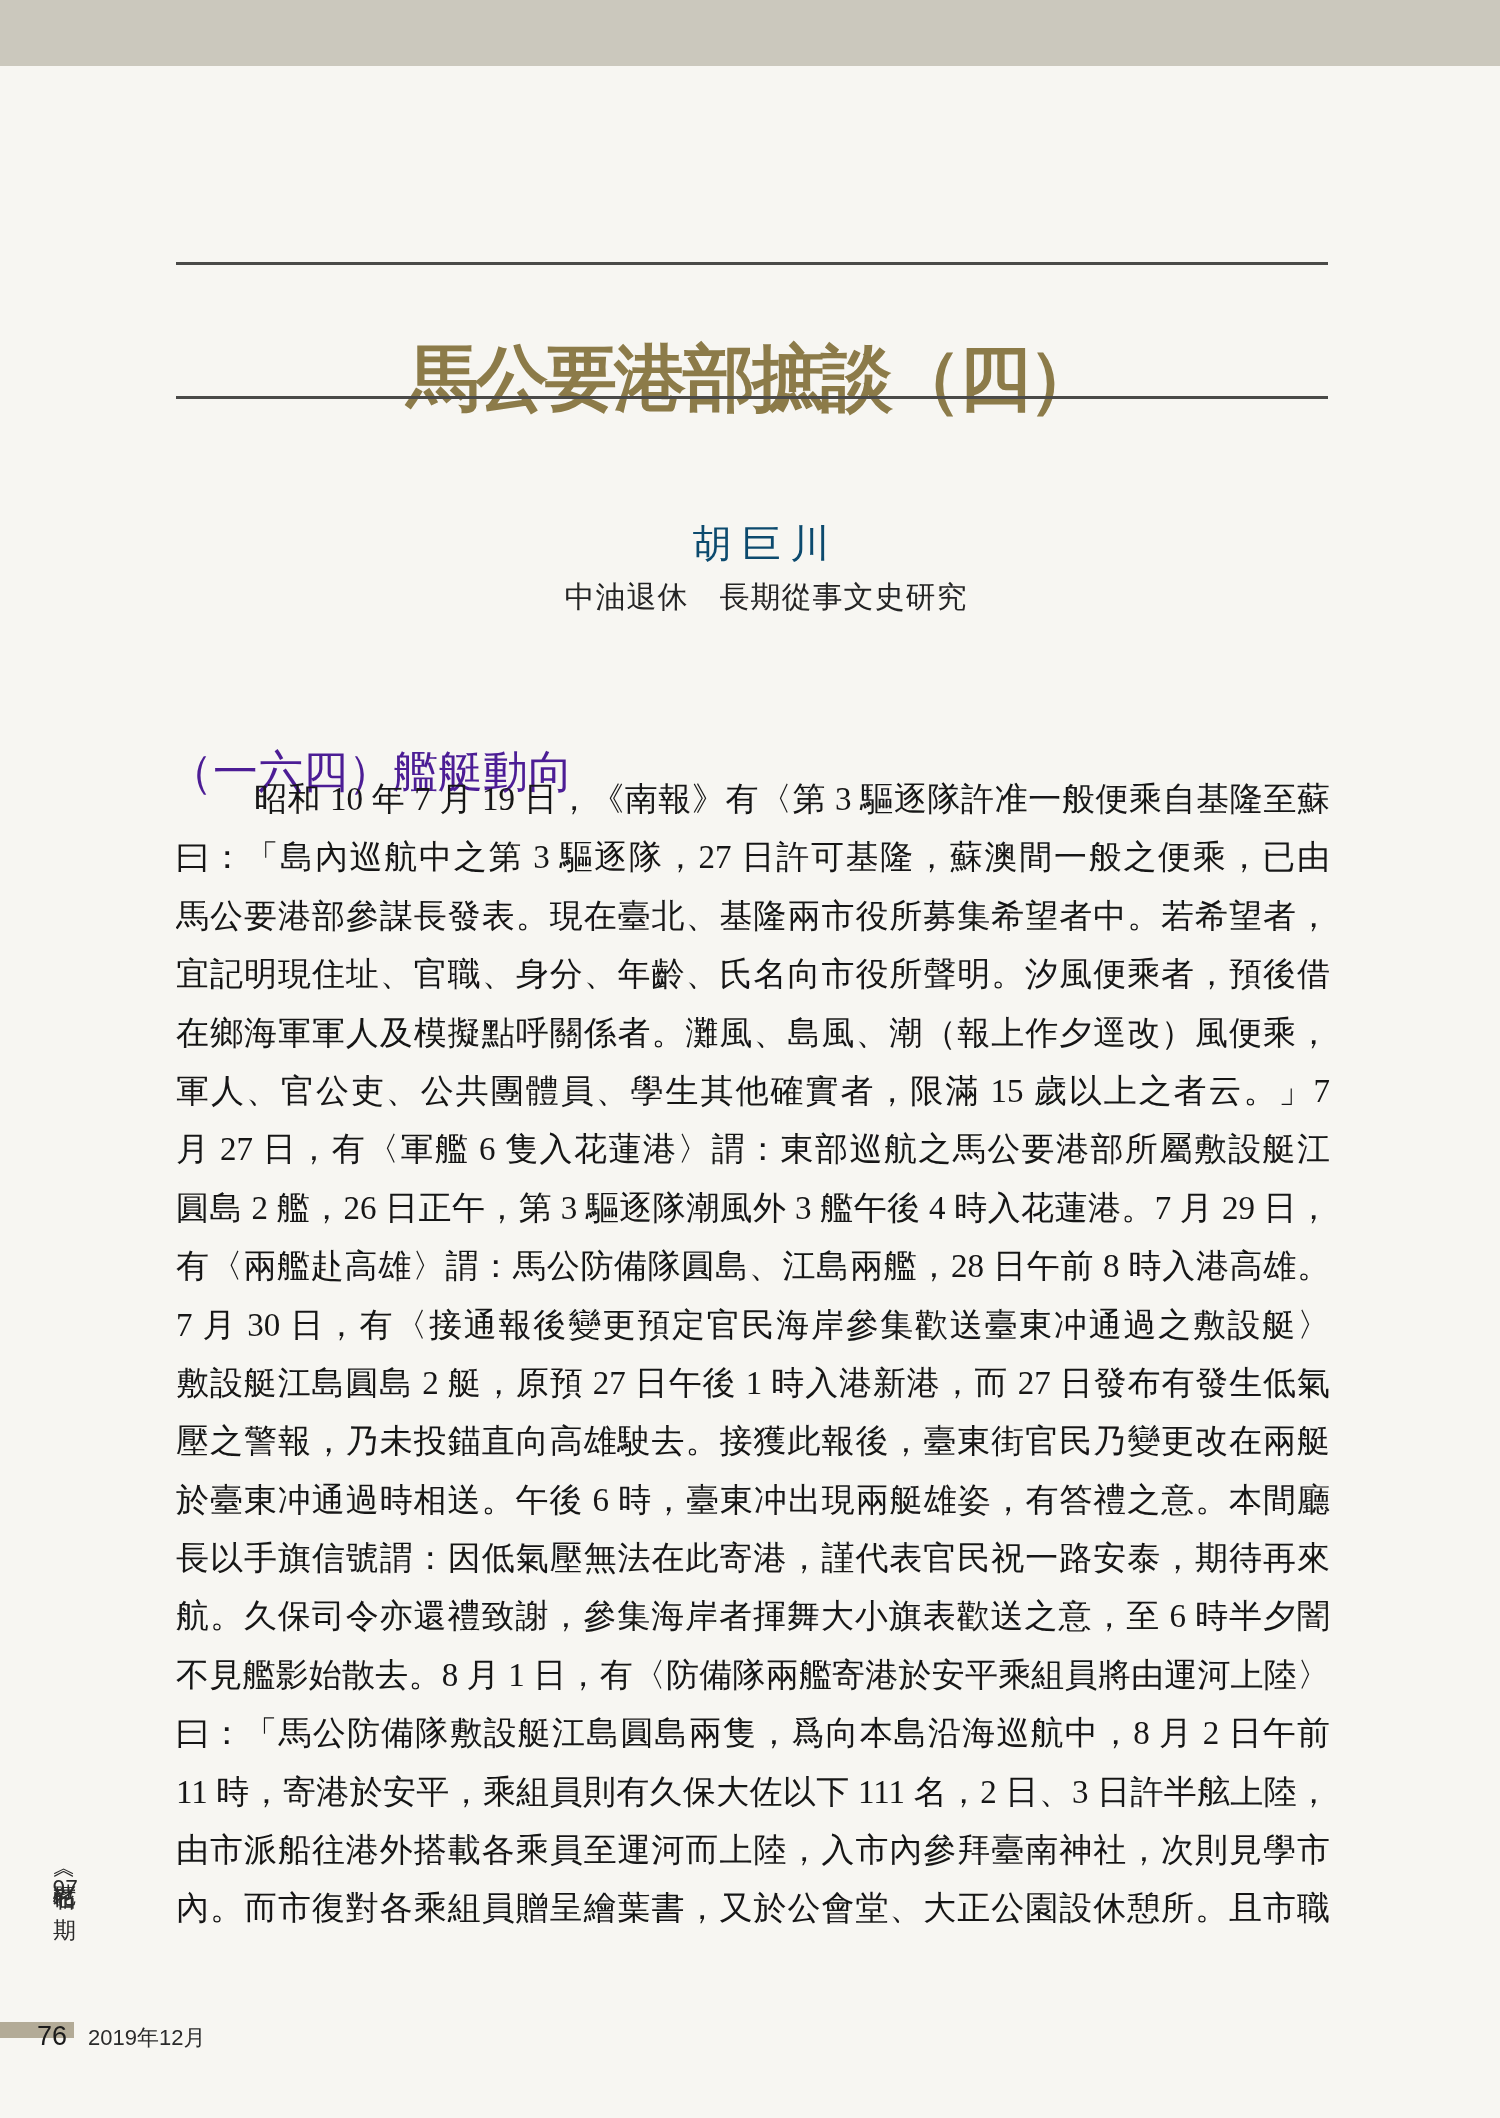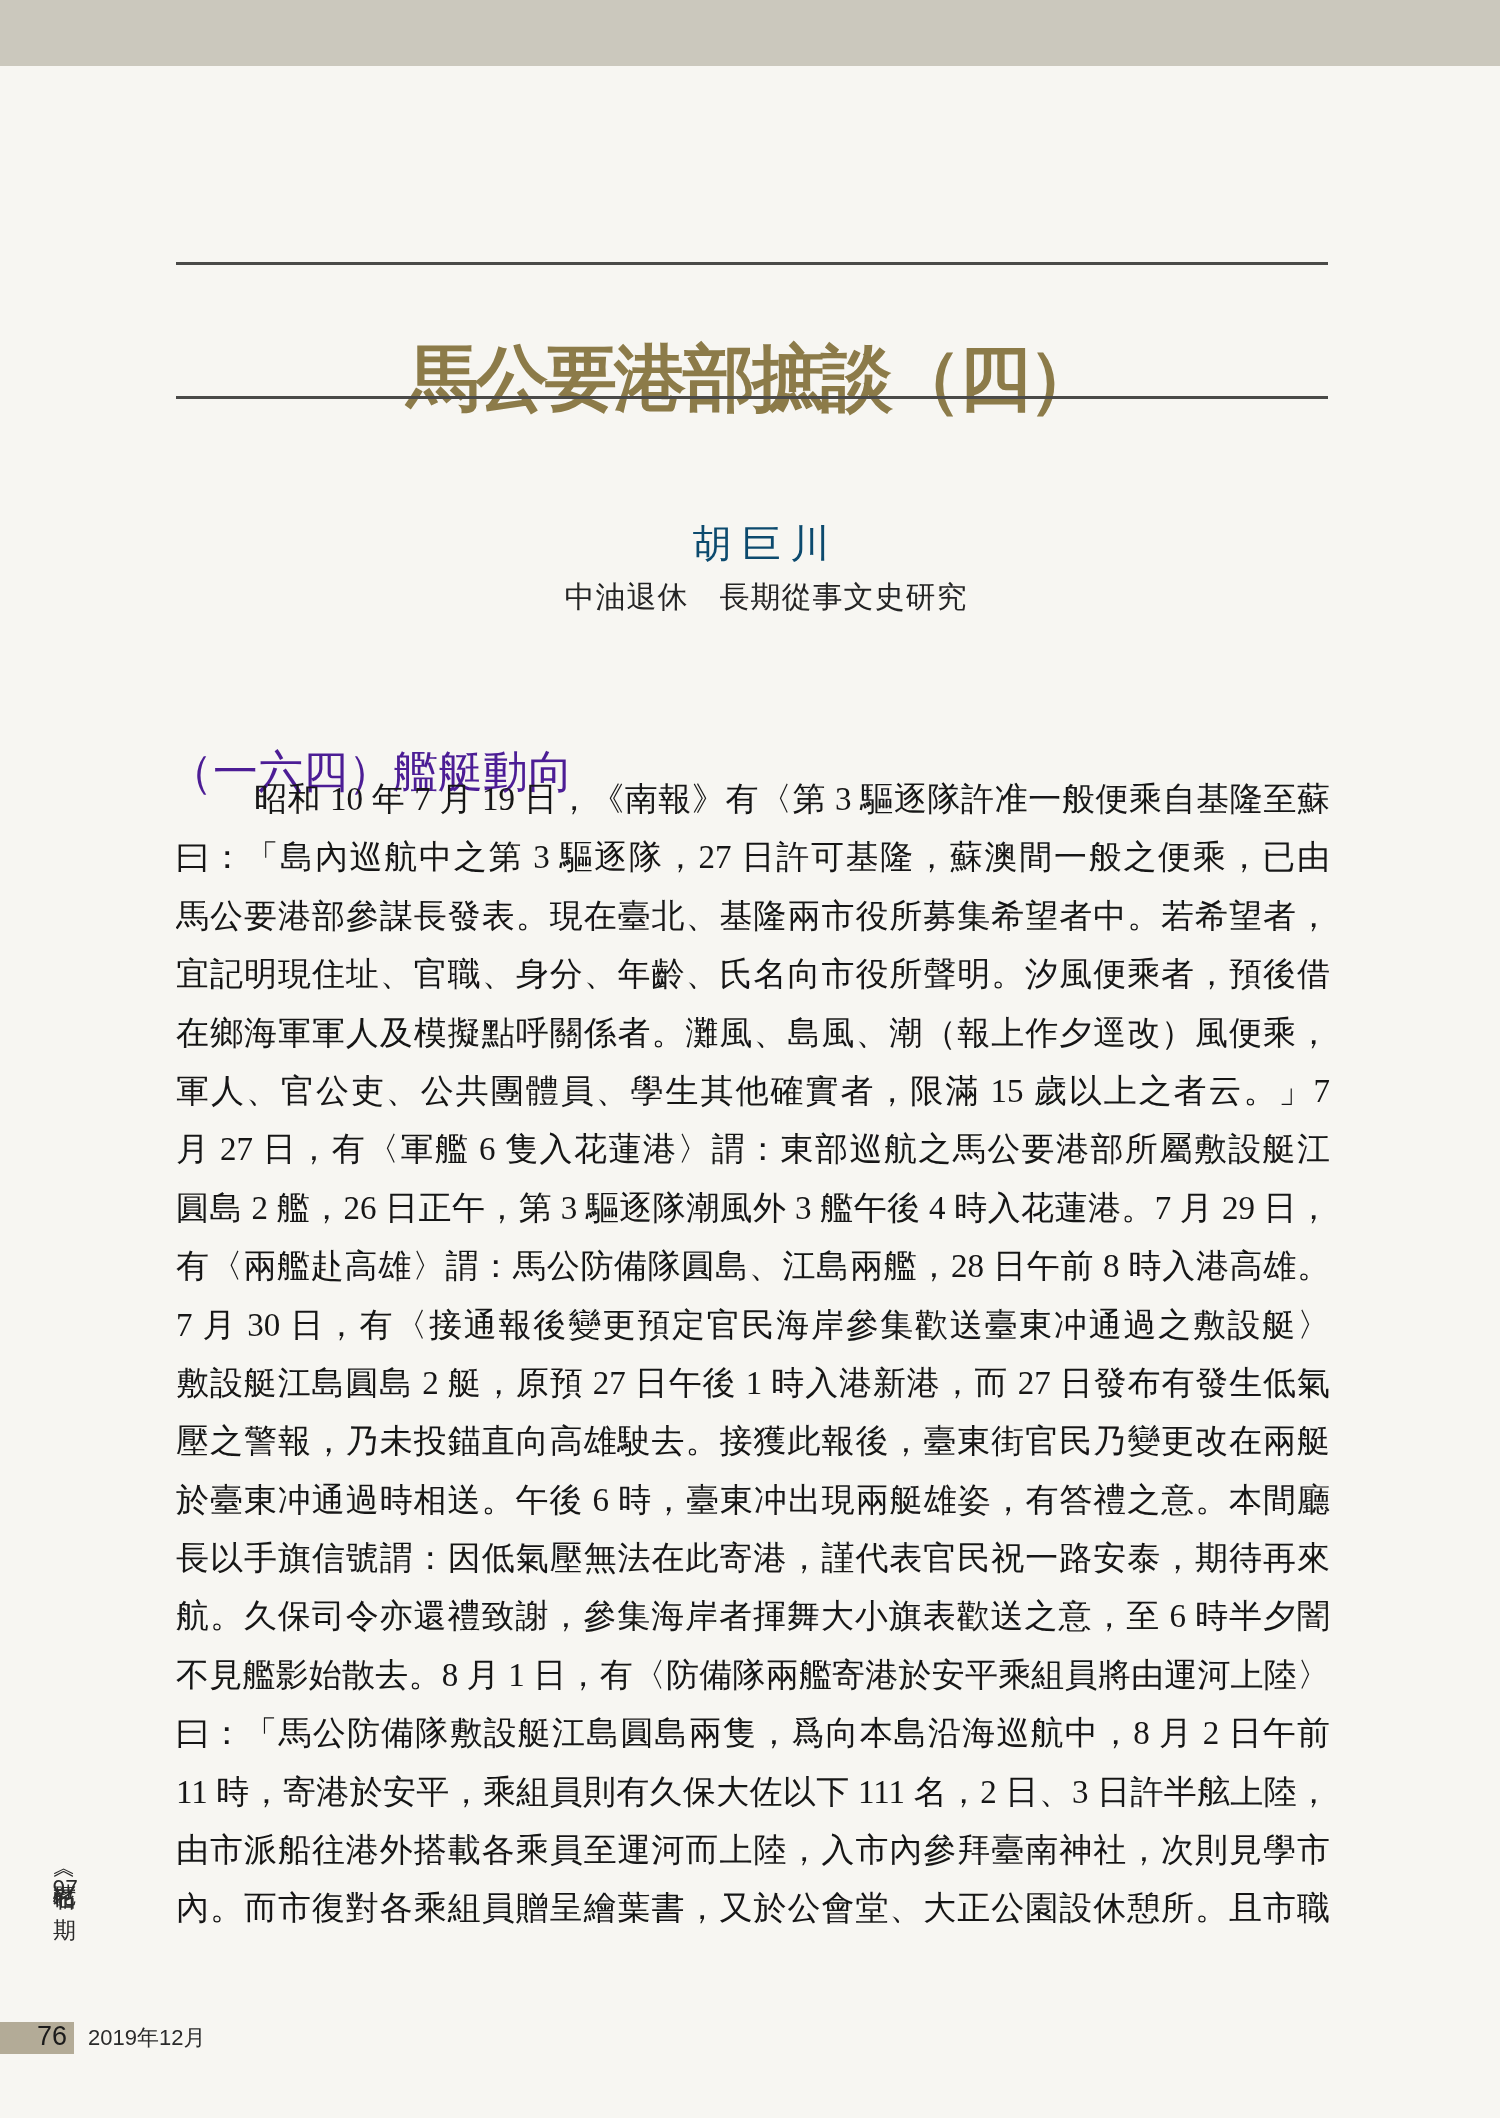--- a/index.html
+++ b/index.html
@@ -69,21 +69,21 @@
   }
   .journal-vertical{
     position:absolute;left:50px;top:1862px;height:170px;
     writing-mode:vertical-rl;text-orientation:mixed;
     font-size:23px;line-height:30px;letter-spacing:3px;
     font-family:"Liberation Sans","DejaVu Sans",sans-serif;
     color:#2a2a2a;
   }
   .tcy{text-combine-upright:all;}
   .page-band{
-    position:absolute;left:0;top:2022px;width:74px;height:32px;
+    position:absolute;left:0;top:2022px;width:74px;height:16px;
     background:#b3ab97;
   }
   .page-number{
     position:absolute;right:7px;top:0;
     font-size:27px;line-height:28px;
     font-family:"Liberation Sans","DejaVu Sans",sans-serif;
     color:#1b1b1b;
   }
   .page-date{
     position:absolute;left:88px;top:2024px;

